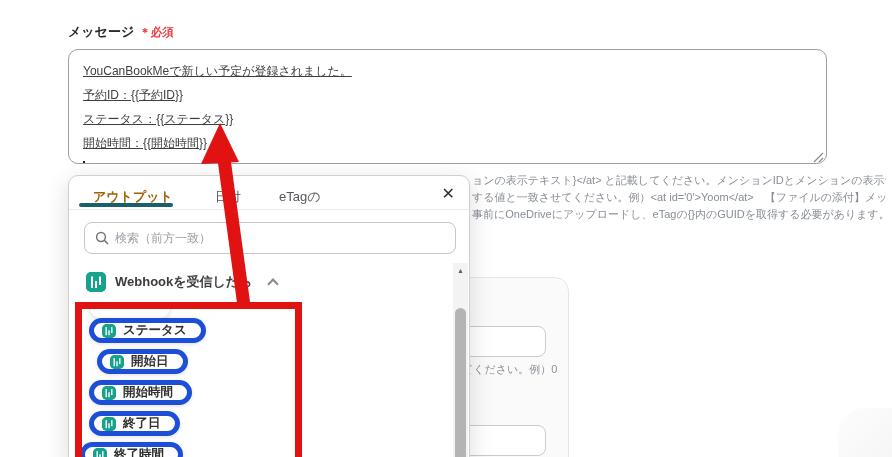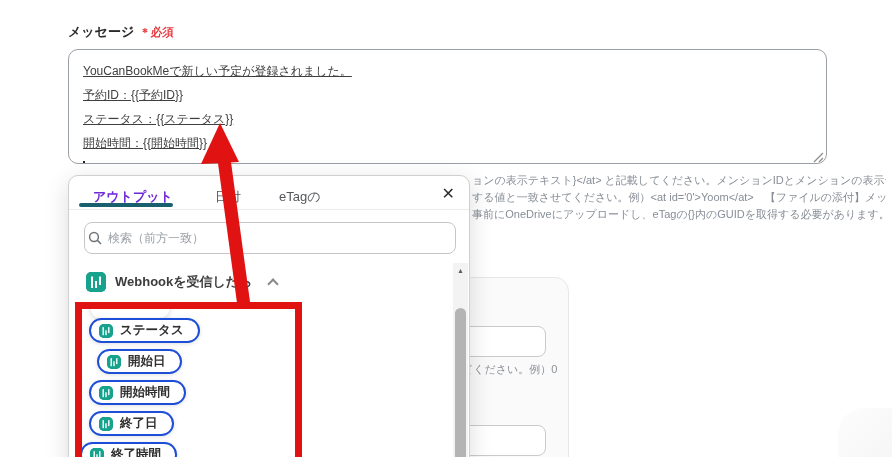--- a/index.html
+++ b/index.html
@@ -27,40 +27,40 @@
   .bg-input { position:absolute; width:98px; height:31px; background:#fff;
     border:1px solid #cbcbcb; border-radius:8px; z-index:1; }
   .bg-hint { position:absolute; left:462px; top:350px; font-size:11px; color:#8a9097; z-index:1; white-space:nowrap; }
   .corner-blob { position:absolute; left:838px; top:396px; width:80px; height:80px;
     border-radius:26px; background:linear-gradient(135deg,#fdfdfd,#f2f2f2); z-index:1; }
 
   
   .popup { position:absolute; left:68px; top:163px; width:402px; height:294px; background:#fff;
     border:1px solid #cfcfcf; border-radius:10px 10px 0 0; box-shadow:0 6px 24px rgba(0,0,0,.14); z-index:5; }
   .tab { position:absolute; top:12px; font-size:13px; color:#54585c; font-weight:500; cursor:pointer; }
-  .tab.active { color:#6d28d9; font-weight:bold; }
+  .tab.active { color:#a16207; font-weight:bold; }
   .tab-underline { position:absolute; left:10px; top:27px; width:94px; height:4px; background:#1a5f6e; border-radius:2px; }
   .tabs-divider { position:absolute; left:0; top:33px; width:100%; height:1px; background:#ebebeb; }
   .close-btn { position:absolute; right:14px; top:8px; font-size:16px; color:#2f2f2f; cursor:pointer; line-height:20px; }
 
   .search-box { position:absolute; left:15px; top:46px; width:372px; height:32px;
-    border:1px solid #c6c6c6; border-radius:8px; display:flex; align-items:center; padding:0 3px; background:#fff; }
+    border:1px solid #c6c6c6; border-radius:8px; display:flex; align-items:center; padding:0 10px; background:#fff; }
   .search-box input { border:none; outline:none; flex:1; font-size:12px; color:#333; margin-left:6px;
     font-family:"Liberation Sans","DejaVu Sans",sans-serif; background:transparent; }
   .search-box input::placeholder { color:#9aa0a6; }
 
   .section-header { position:absolute; left:17px; top:96px; display:flex; align-items:center; gap:9px; }
   .section-title { font-size:13px; font-weight:bold; color:#3c3c3c; }
   .chevron-up { width:8px; height:8px; border-left:2px solid #8a8a8a; border-top:2px solid #8a8a8a;
     transform:rotate(45deg); margin-left:8px; margin-top:4px; }
 
   .eq-icon { border-radius:5px; background:#16a28c; flex:none; }
 
   .pill { position:absolute; height:25px; display:inline-flex; align-items:center; gap:7px;
-    padding:0 14px 0 8px; background:#fff; border:2px solid #1d4ed8; border-radius:13px;
+    padding:0 14px 0 8px; background:#fff; border:5px solid #1d4ed8; border-radius:13px;
     box-shadow:0 1px 4px rgba(0,0,0,.13); cursor:pointer; }
   .pill-label { font-size:12.5px; font-weight:600; color:#2f2f2f; white-space:nowrap; }
   .pill-fragment { position:absolute; left:20px; top:128px; width:82px; height:15px; background:#fff;
     border:1px solid #ededed; border-top:none; border-radius:0 0 12px 12px; box-shadow:0 2px 4px rgba(0,0,0,.10); }
 
   .scrollbar { position:absolute; right:1px; top:87px; width:15px; height:206px; background:#f3f3f3; }
   .scroll-up { position:absolute; top:4px; left:0; width:15px; text-align:center; font-size:7px; color:#5f5f5f; }
   .scroll-thumb { position:absolute; left:2px; top:45px; width:11px; height:161px; background:#b4b4b4; border-radius:6px; }
 
   

